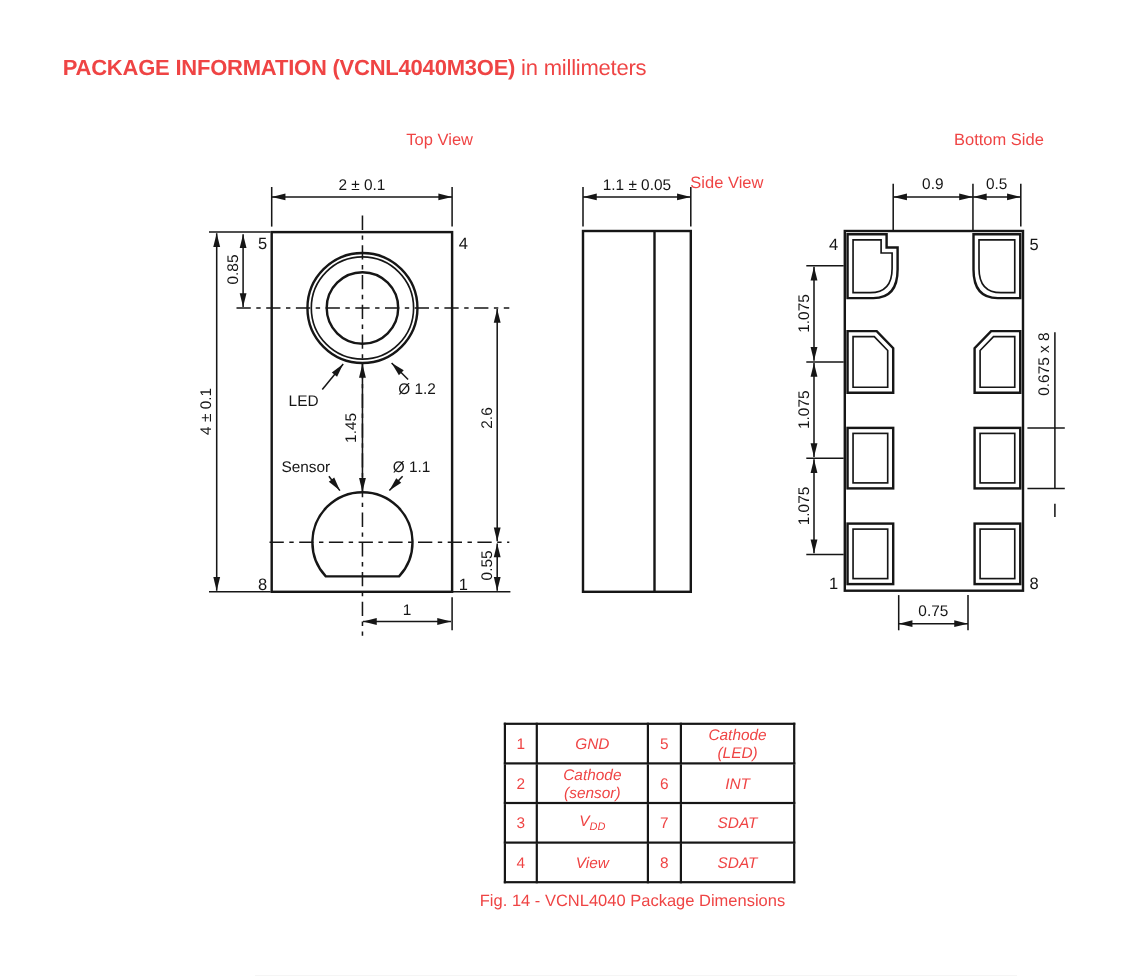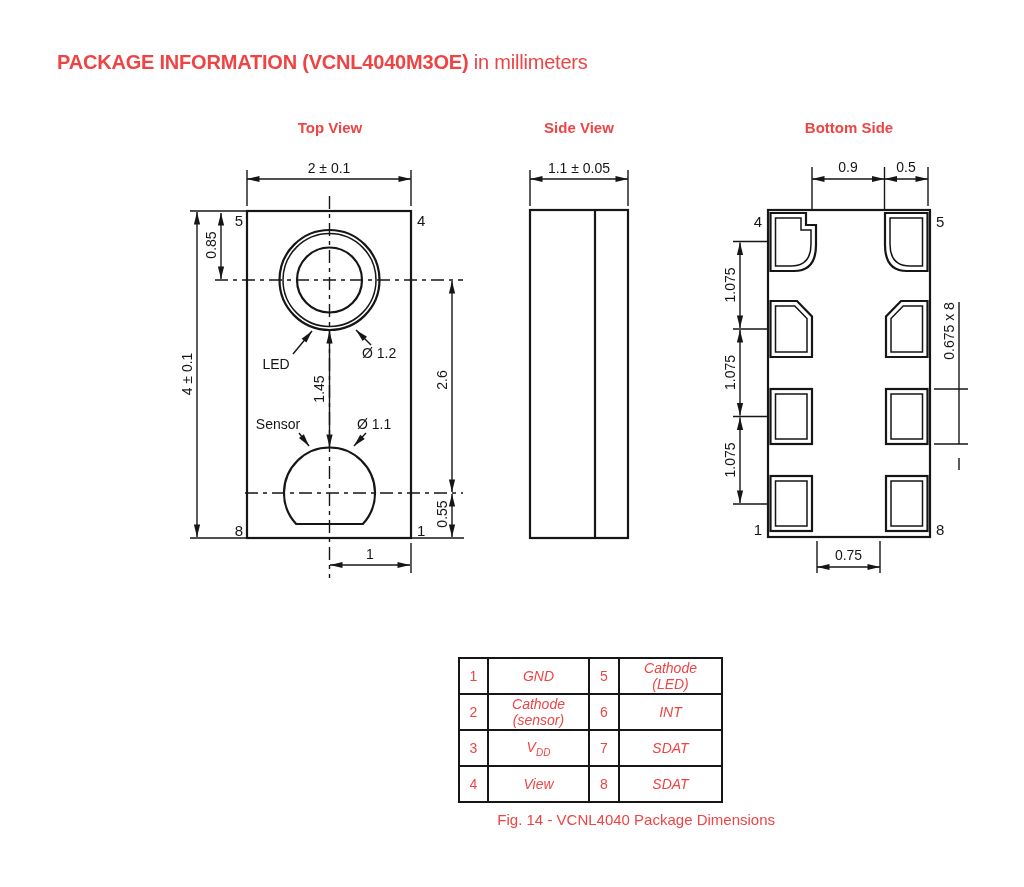--- a/index.html
+++ b/index.html
@@ -2,53 +2,53 @@
 <html><head>
 <meta charset="utf-8">
 <style>
   html,body{margin:0;padding:0;background:#e8e8e8;}
   #canvas{
     position:relative;width:1024px;height:887px;background:#ffffff;
     font-family:"Liberation Sans", sans-serif;color:#ef4444;overflow:hidden;
   }
   .doc-title{position:absolute;left:57px;top:51px;font-size:20px;letter-spacing:-0.2px;white-space:nowrap;}
   .doc-title .b{font-weight:bold;}
-  .view-title{position:absolute;top:119px;width:200px;text-align:center;font-size:15px;font-weight:bold;}
+  .view-title{position:absolute;top:119px;width:200px;text-align:right;font-size:15px;}
   svg{position:absolute;left:0;top:0;}
   svg .ol{fill:none;stroke:#161616;stroke-width:2.2px;}
   svg .thin{fill:none;stroke:#161616;stroke-width:1.5px;}
   svg .dim{fill:none;stroke:#161616;stroke-width:1.4px;}
   svg .cl{fill:none;stroke:#161616;stroke-width:1.4px;stroke-dasharray:13 5 4 5;}
   svg text{fill:#161616;font-size:14px;font-family:"Liberation Sans",sans-serif;}
   svg text.pin{font-size:15px;}
   svg text.mid{text-anchor:middle;}
   svg text.end{text-anchor:end;}
   #pin-table{
     position:absolute;left:458px;top:657px;border-collapse:collapse;
     width:263px;table-layout:fixed;
   }
   #pin-table td{
     border:2px solid #161616;height:34px;text-align:center;vertical-align:middle;
     font-size:14px;padding:0;line-height:16px;
   }
   #pin-table .ln{display:block;font-style:italic;}
   #pin-table sub{font-size:10px;line-height:10px;}
-  .caption{position:absolute;left:375px;top:811px;width:400px;text-align:right;font-size:15px;}
+  .caption{position:absolute;left:375px;top:811px;width:400px;text-align:center;font-size:15px;}
 </style>
 </head>
 <body>
 
 <div id="canvas">
 
   <div class="doc-title">
     <span class="b">PACKAGE INFORMATION (VCNL4040M3OE)</span><span> in millimeters</span>
   </div>
 
   <div class="view-title" style="left:230px;">Top View</div>
-  <div class="view-title" style="left:479px;">Side View</div>
+  <div class="view-title" style="left:494px;margin-top:39px;">Side View</div>
   <div class="view-title" style="left:749px;">Bottom Side</div>
 
   <svg width="1024" height="620" viewBox="0 0 1024 620">
     <defs>
       <marker id="aE" markerWidth="14" markerHeight="8" refX="13" refY="4" orient="auto" markerUnits="userSpaceOnUse">
         <path d="M0.5,0.9 L13,4 L0.5,7.1 Z" fill="#161616"></path>
       </marker>
       <marker id="aS" markerWidth="14" markerHeight="8" refX="1" refY="4" orient="auto" markerUnits="userSpaceOnUse">
         <path d="M13.5,0.9 L1,4 L13.5,7.1 Z" fill="#161616"></path>
       </marker>

